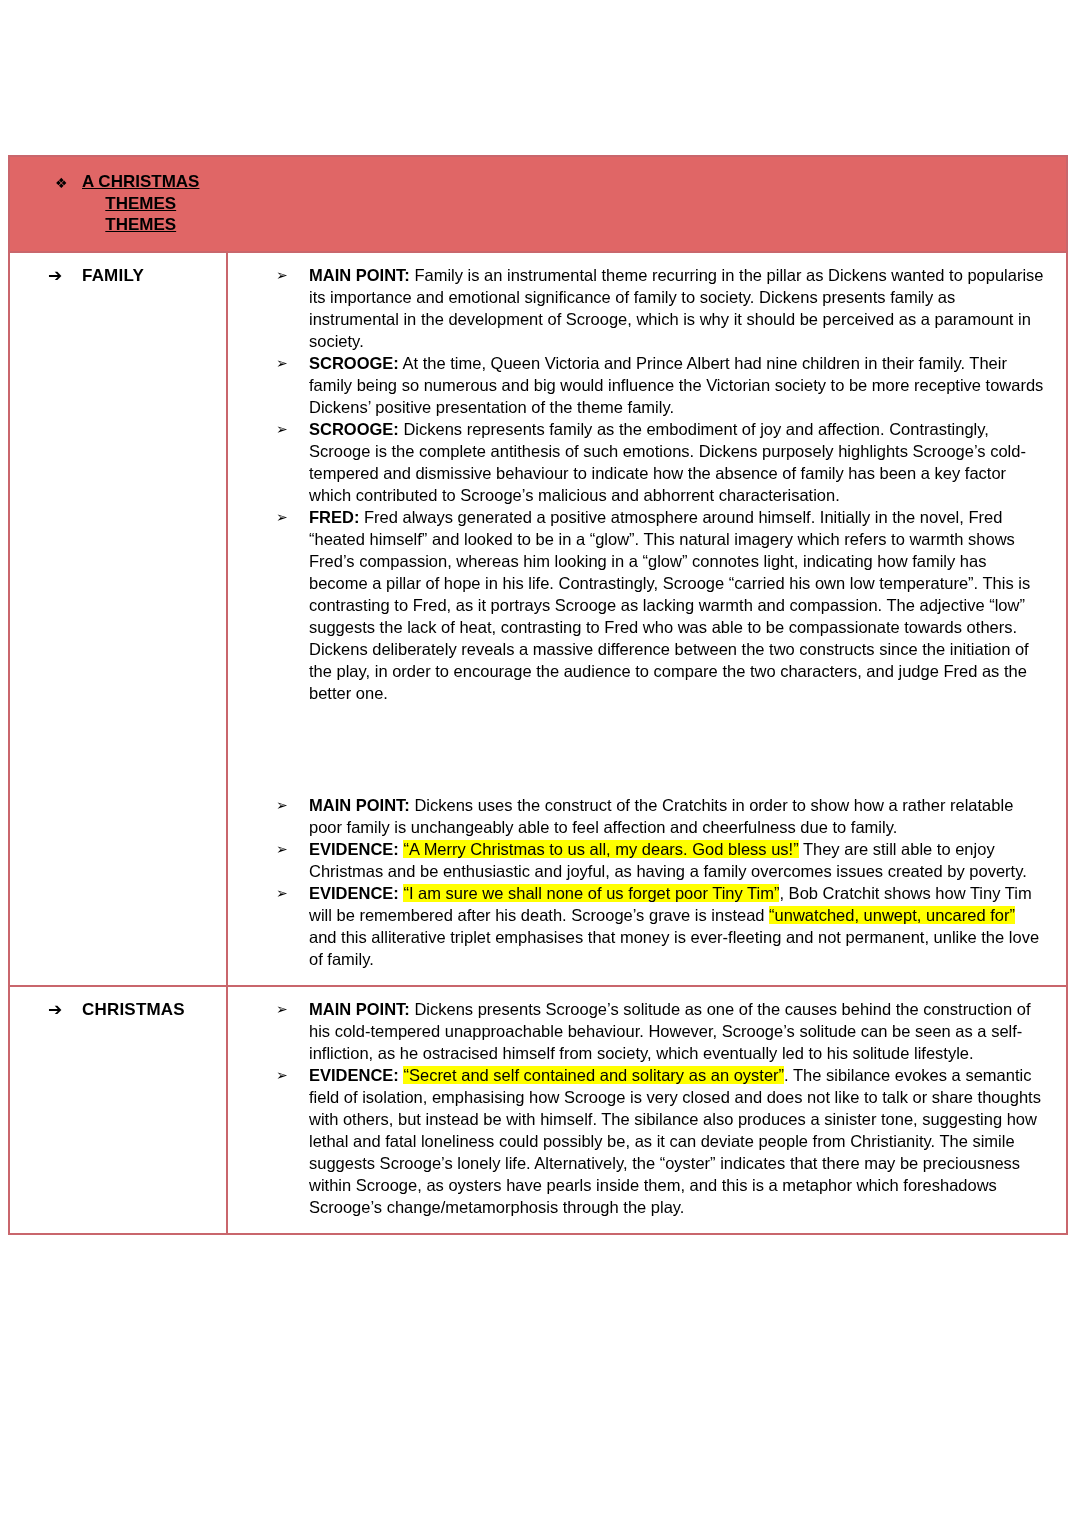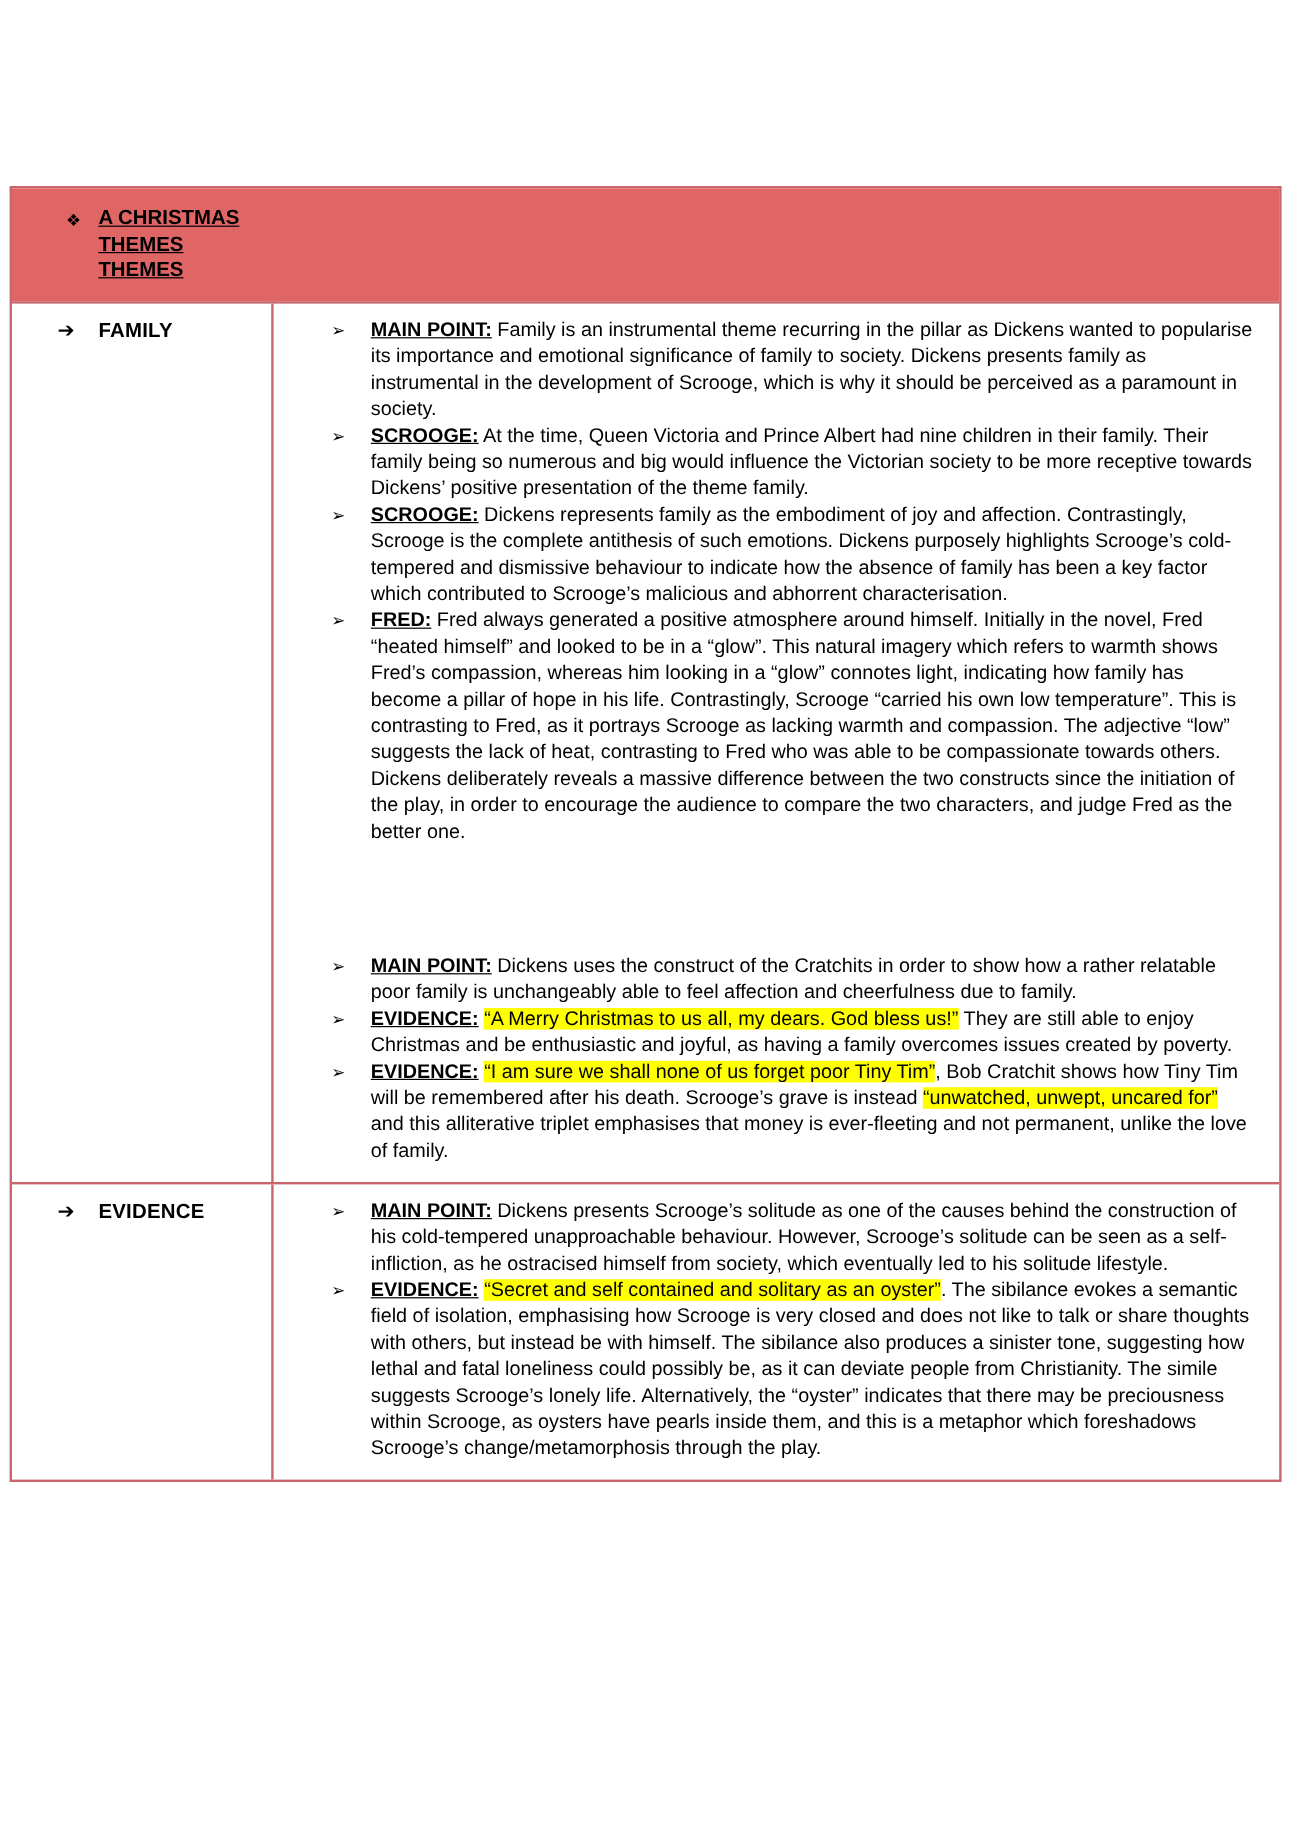--- a/index.html
+++ b/index.html
@@ -18,42 +18,42 @@
     position:absolute;left:8px;top:155px;width:1060px;
     border:2px solid var(--c-border);
     box-sizing:border-box;
   }
   .theader{
     background:var(--c-header);
     display:flex;
     padding:14px 20px 15px 45px;
   }
   .h-bullet{width:27px;font-size:14px;line-height:21.5px;padding-top:2px;}
-  .h-title{font-size:17px;font-weight:700;line-height:21.5px;}
+  .h-title{font-size:17px;font-weight:700;line-height:21.5px;text-align:center;}
   .h-title .h-line{text-decoration:underline;}
   .trow{
     display:grid;grid-template-columns:216px 1fr;
     border-top:2px solid var(--c-border);
   }
   .cell-left{
     padding:12px 6px 10px 38px;
     display:flex;align-items:flex-start;
     box-sizing:border-box;
   }
   .t-arrow{width:34px;font-size:17px;font-weight:700;line-height:22px;}
   .t-label{font-size:17px;font-weight:700;line-height:22px;letter-spacing:0.2px;text-align:right;}
   .cell-right{
     border-left:2px solid var(--c-border);
     padding:11px 20px 15px 0;
     font-size:16.5px;line-height:22px;
   }
   .item{display:flex;}
   .i-bullet{flex:0 0 33px;margin-left:48px;font-size:14px;line-height:22px;}
   .i-text{flex:1;}
-  .i-label{font-weight:700;text-decoration:underline;}
+  .i-label{font-weight:700;}
   .seg.hl{background:var(--c-hl);}
   .spacer{height:90px;}
 </style>
 </head>
 <body>
 
 <div class="doc-table">
   <div class="theader">
     <span class="h-bullet">❖</span>
     <div class="h-title">
@@ -96,21 +96,21 @@
           </div>
           <div class="item">
             <span class="i-bullet">➢</span>
             <div class="i-text"><span class="i-label">EVIDENCE:</span><span class="seg"> </span><span class="seg hl">“I am sure we shall none of us forget poor Tiny Tim”</span><span class="seg">, Bob Cratchit shows how Tiny Tim will be remembered after his death. Scrooge’s grave is instead </span><span class="seg hl">“unwatched, unwept, uncared for”</span><span class="seg"> and this alliterative triplet emphasises that money is ever-fleeting and not permanent, unlike the love of family.</span></div>
           </div>
         </div>
       </div>
       <div class="trow">
         <div class="cell-left">
           <span class="t-arrow">➔</span>
-          <span class="t-label">EVIDENCE</span>
+          <span class="t-label">CHRISTMAS</span>
         </div>
         <div class="cell-right">
           <div class="item">
             <span class="i-bullet">➢</span>
             <div class="i-text"><span class="i-label">MAIN POINT:</span><span class="seg"> Dickens presents Scrooge’s solitude as one of the causes behind the construction of his cold-tempered unapproachable behaviour. However, Scrooge’s solitude can be seen as a self-infliction, as he ostracised himself from society, which eventually led to his solitude lifestyle.</span></div>
           </div>
           <div class="item">
             <span class="i-bullet">➢</span>
             <div class="i-text"><span class="i-label">EVIDENCE:</span><span class="seg"> </span><span class="seg hl">“Secret and self contained and solitary as an oyster”</span><span class="seg">. The sibilance evokes a semantic field of isolation, emphasising how Scrooge is very closed and does not like to talk or share thoughts with others, but instead be with himself. The sibilance also produces a sinister tone, suggesting how lethal and fatal loneliness could possibly be, as it can deviate people from Christianity. The simile suggests Scrooge’s lonely life. Alternatively, the “oyster” indicates that there may be preciousness within Scrooge, as oysters have pearls inside them, and this is a metaphor which foreshadows Scrooge’s change/metamorphosis through the play.</span></div>
           </div>

